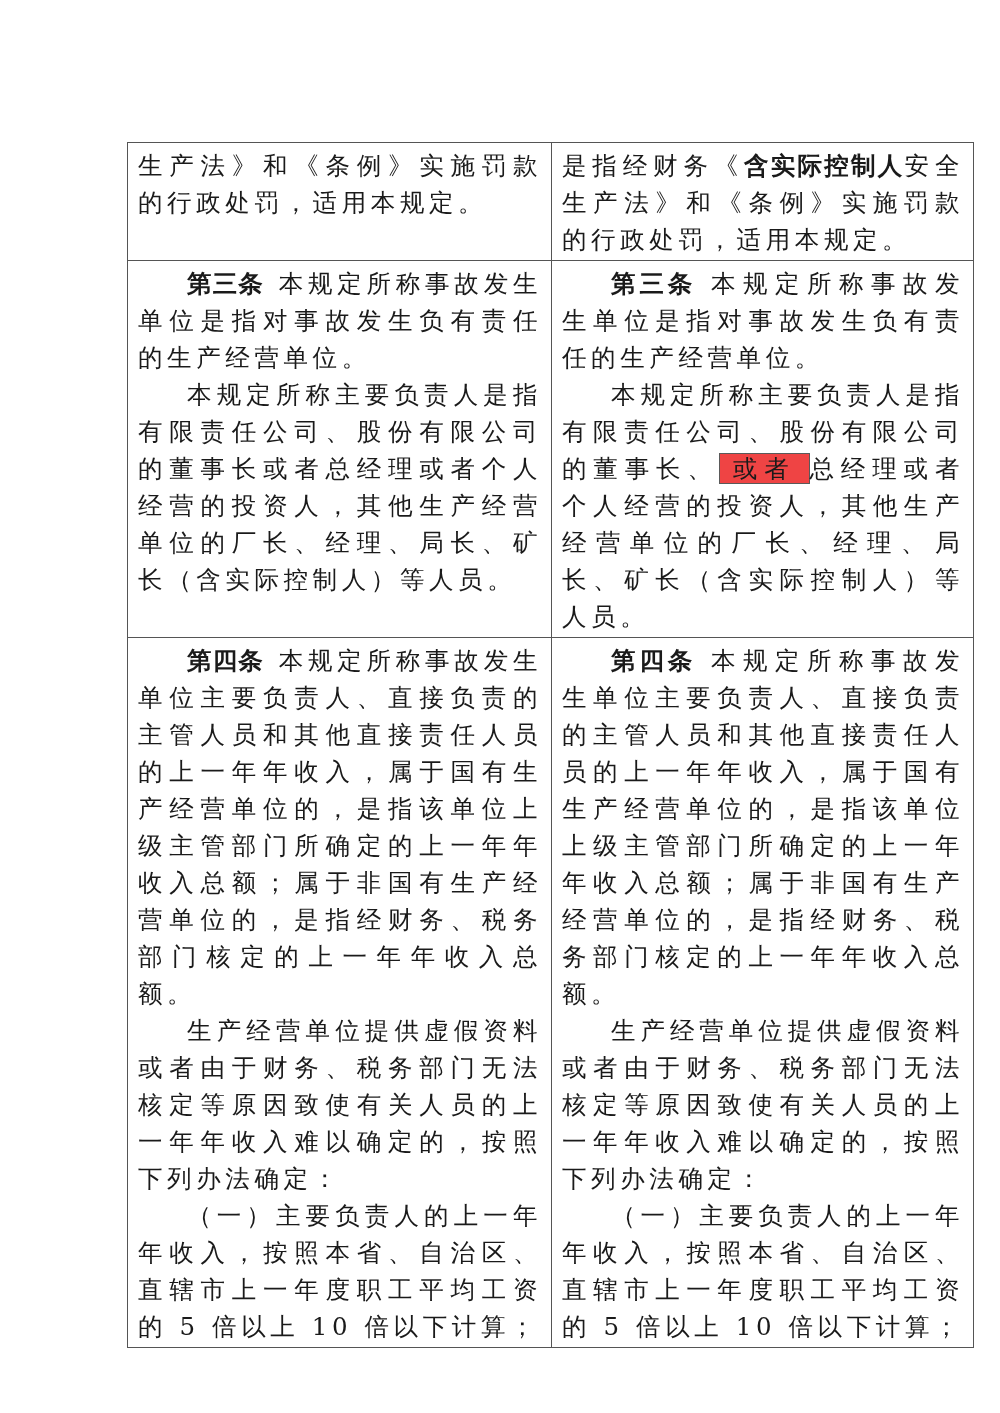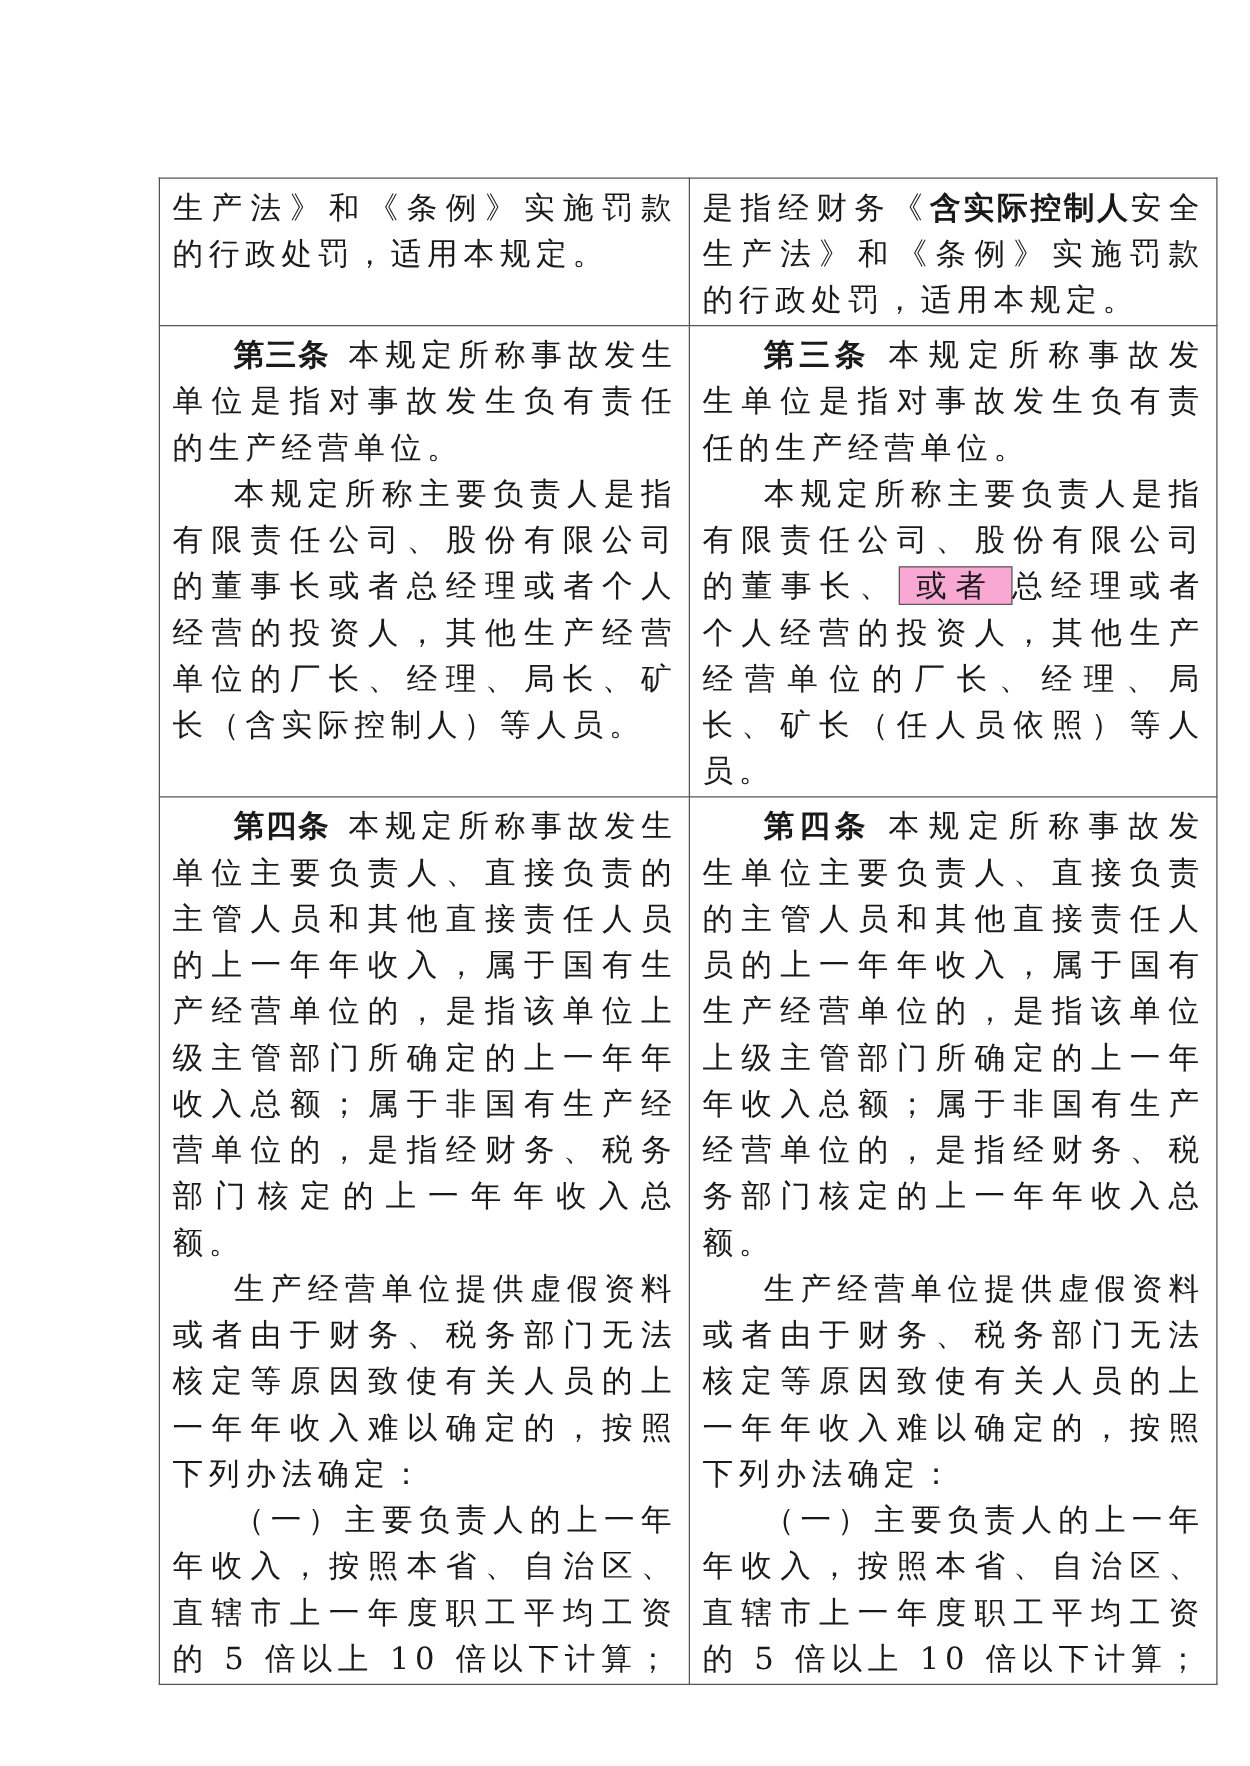--- a/index.html
+++ b/index.html
@@ -52,21 +52,21 @@
       font-weight: bold;
       letter-spacing: 1px;
       margin-right: 0.6em;
     }
     .bold-ins {
       font-family: "DejaVu Sans", "Liberation Sans", sans-serif;
       font-weight: bold;
       letter-spacing: 1px;
     }
     .hl {
-      background: #f9a8d4;
+      background: #ef4444;
       border: 1.5px solid #5a5a5a;
       padding: 0 13px;
     }
   </style>
 </head>
 <body>
 
 <div class="page">
   <table class="compare">
 
@@ -80,21 +80,21 @@
       </td>
     </tr>
 
     <tr class="row-2">
       <td class="col-left">
         <p class="para indent"><span class="article-no">第三条</span><span>本规定所称事故发生单位是指对事故发生负有责任的生产经营单位。</span></p>
         <p class="para indent">本规定所称主要负责人是指有限责任公司、股份有限公司的董事长或者总经理或者个人经营的投资人，其他生产经营单位的厂长、经理、局长、矿长（含实际控制人）等人员。</p>
       </td>
       <td class="col-right">
         <p class="para indent"><span class="article-no">第三条</span><span>本规定所称事故发生单位是指对事故发生负有责任的生产经营单位。</span></p>
-        <p class="para indent"><span>本规定所称主要负责人是指有限责任公司、股份有限公司的董事长、</span><span class="hl">或者</span><span>总经理或者个人经营的投资人，其他生产经营单位的厂长、经理、局长、矿长（任人员依照）等人员。</span></p>
+        <p class="para indent"><span>本规定所称主要负责人是指有限责任公司、股份有限公司的董事长、</span><span class="hl">或者</span><span>总经理或者个人经营的投资人，其他生产经营单位的厂长、经理、局长、矿长（含实际控制人）等人员。</span></p>
       </td>
     </tr>
 
     <tr class="row-3">
       <td class="col-left">
         <p class="para indent"><span class="article-no">第四条</span><span>本规定所称事故发生单位主要负责人、直接负责的主管人员和其他直接责任人员的上一年年收入，属于国有生产经营单位的，是指该单位上级主管部门所确定的上一年年收入总额；属于非国有生产经营单位的，是指经财务、税务部门核定的上一年年收入总额。</span></p>
         <p class="para indent">生产经营单位提供虚假资料或者由于财务、税务部门无法核定等原因致使有关人员的上一年年收入难以确定的，按照下列办法确定：</p>
         <p class="para indent">（一）主要负责人的上一年年收入，按照本省、自治区、直辖市上一年度职工平均工资的 5 倍以上 10 倍以下计算；</p>
       </td>
       <td class="col-right">

